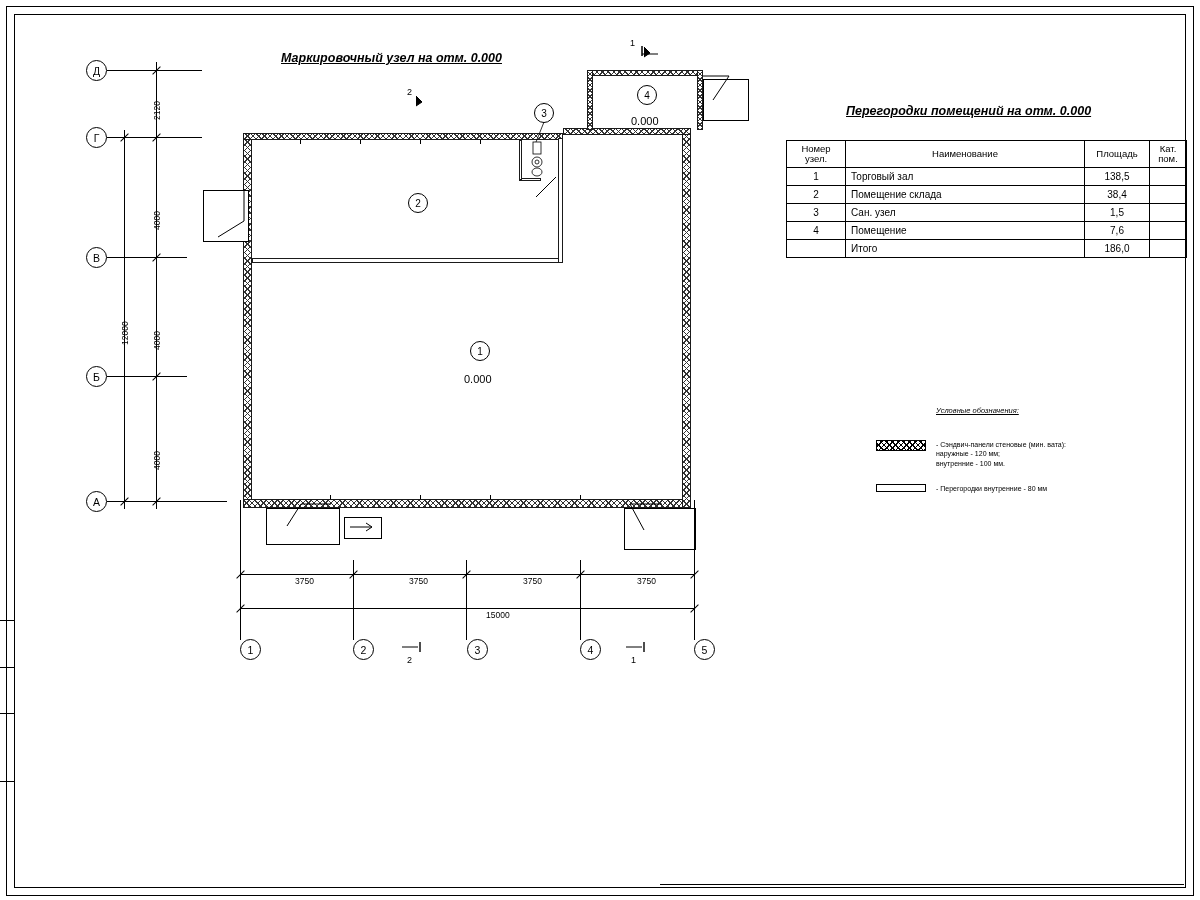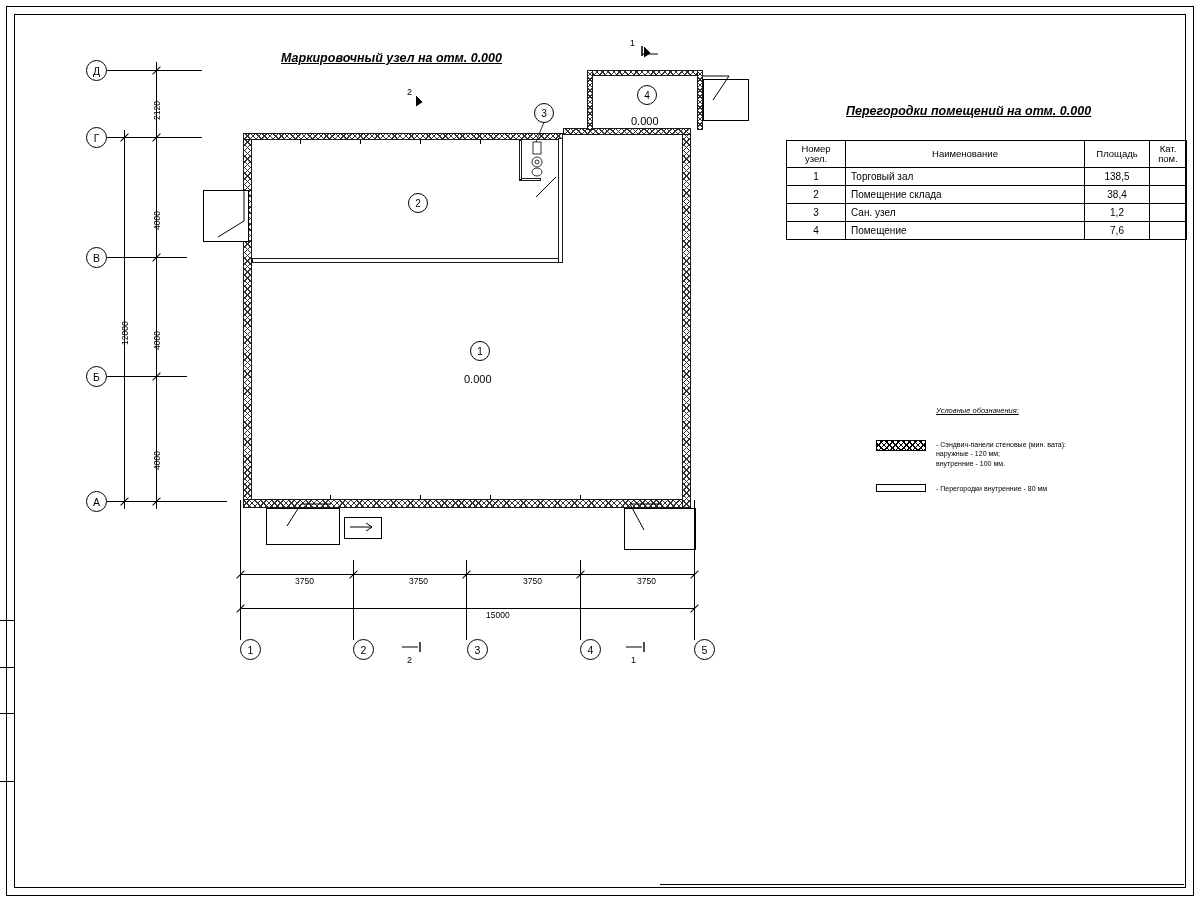--- a/index.html
+++ b/index.html
@@ -147,27 +147,33 @@
       </tr>
       <tr>
         <td class="c">2</td>
         <td>Помещение склада</td>
         <td class="c">38,4</td>
         <td class="c"></td>
       </tr>
       <tr>
         <td class="c">3</td>
         <td>Сан. узел</td>
-        <td class="c">1,2</td>
+        <td class="c">1,5</td>
         <td class="c"></td>
       </tr>
       <tr>
         <td class="c">4</td>
         <td>Помещение</td>
         <td class="c">7,6</td>
+        <td class="c"></td>
+      </tr>
+      <tr>
+        <td class="c"></td>
+        <td>Итого</td>
+        <td class="c">186,0</td>
         <td class="c"></td>
       </tr>
     </tbody>
       </table>
   </div>
 
   <div class="abs legend-title" style="left:936px; top:406px;">Условные обозначения:</div>
   <div class="abs legend-swatch-hatch" style="left:876px; top:440px;"></div>
   <div class="abs legend-text" style="left:936px; top:440px;">- Сэндвич-панели стеновые (мин. вата):
 наружные - 120 мм;

